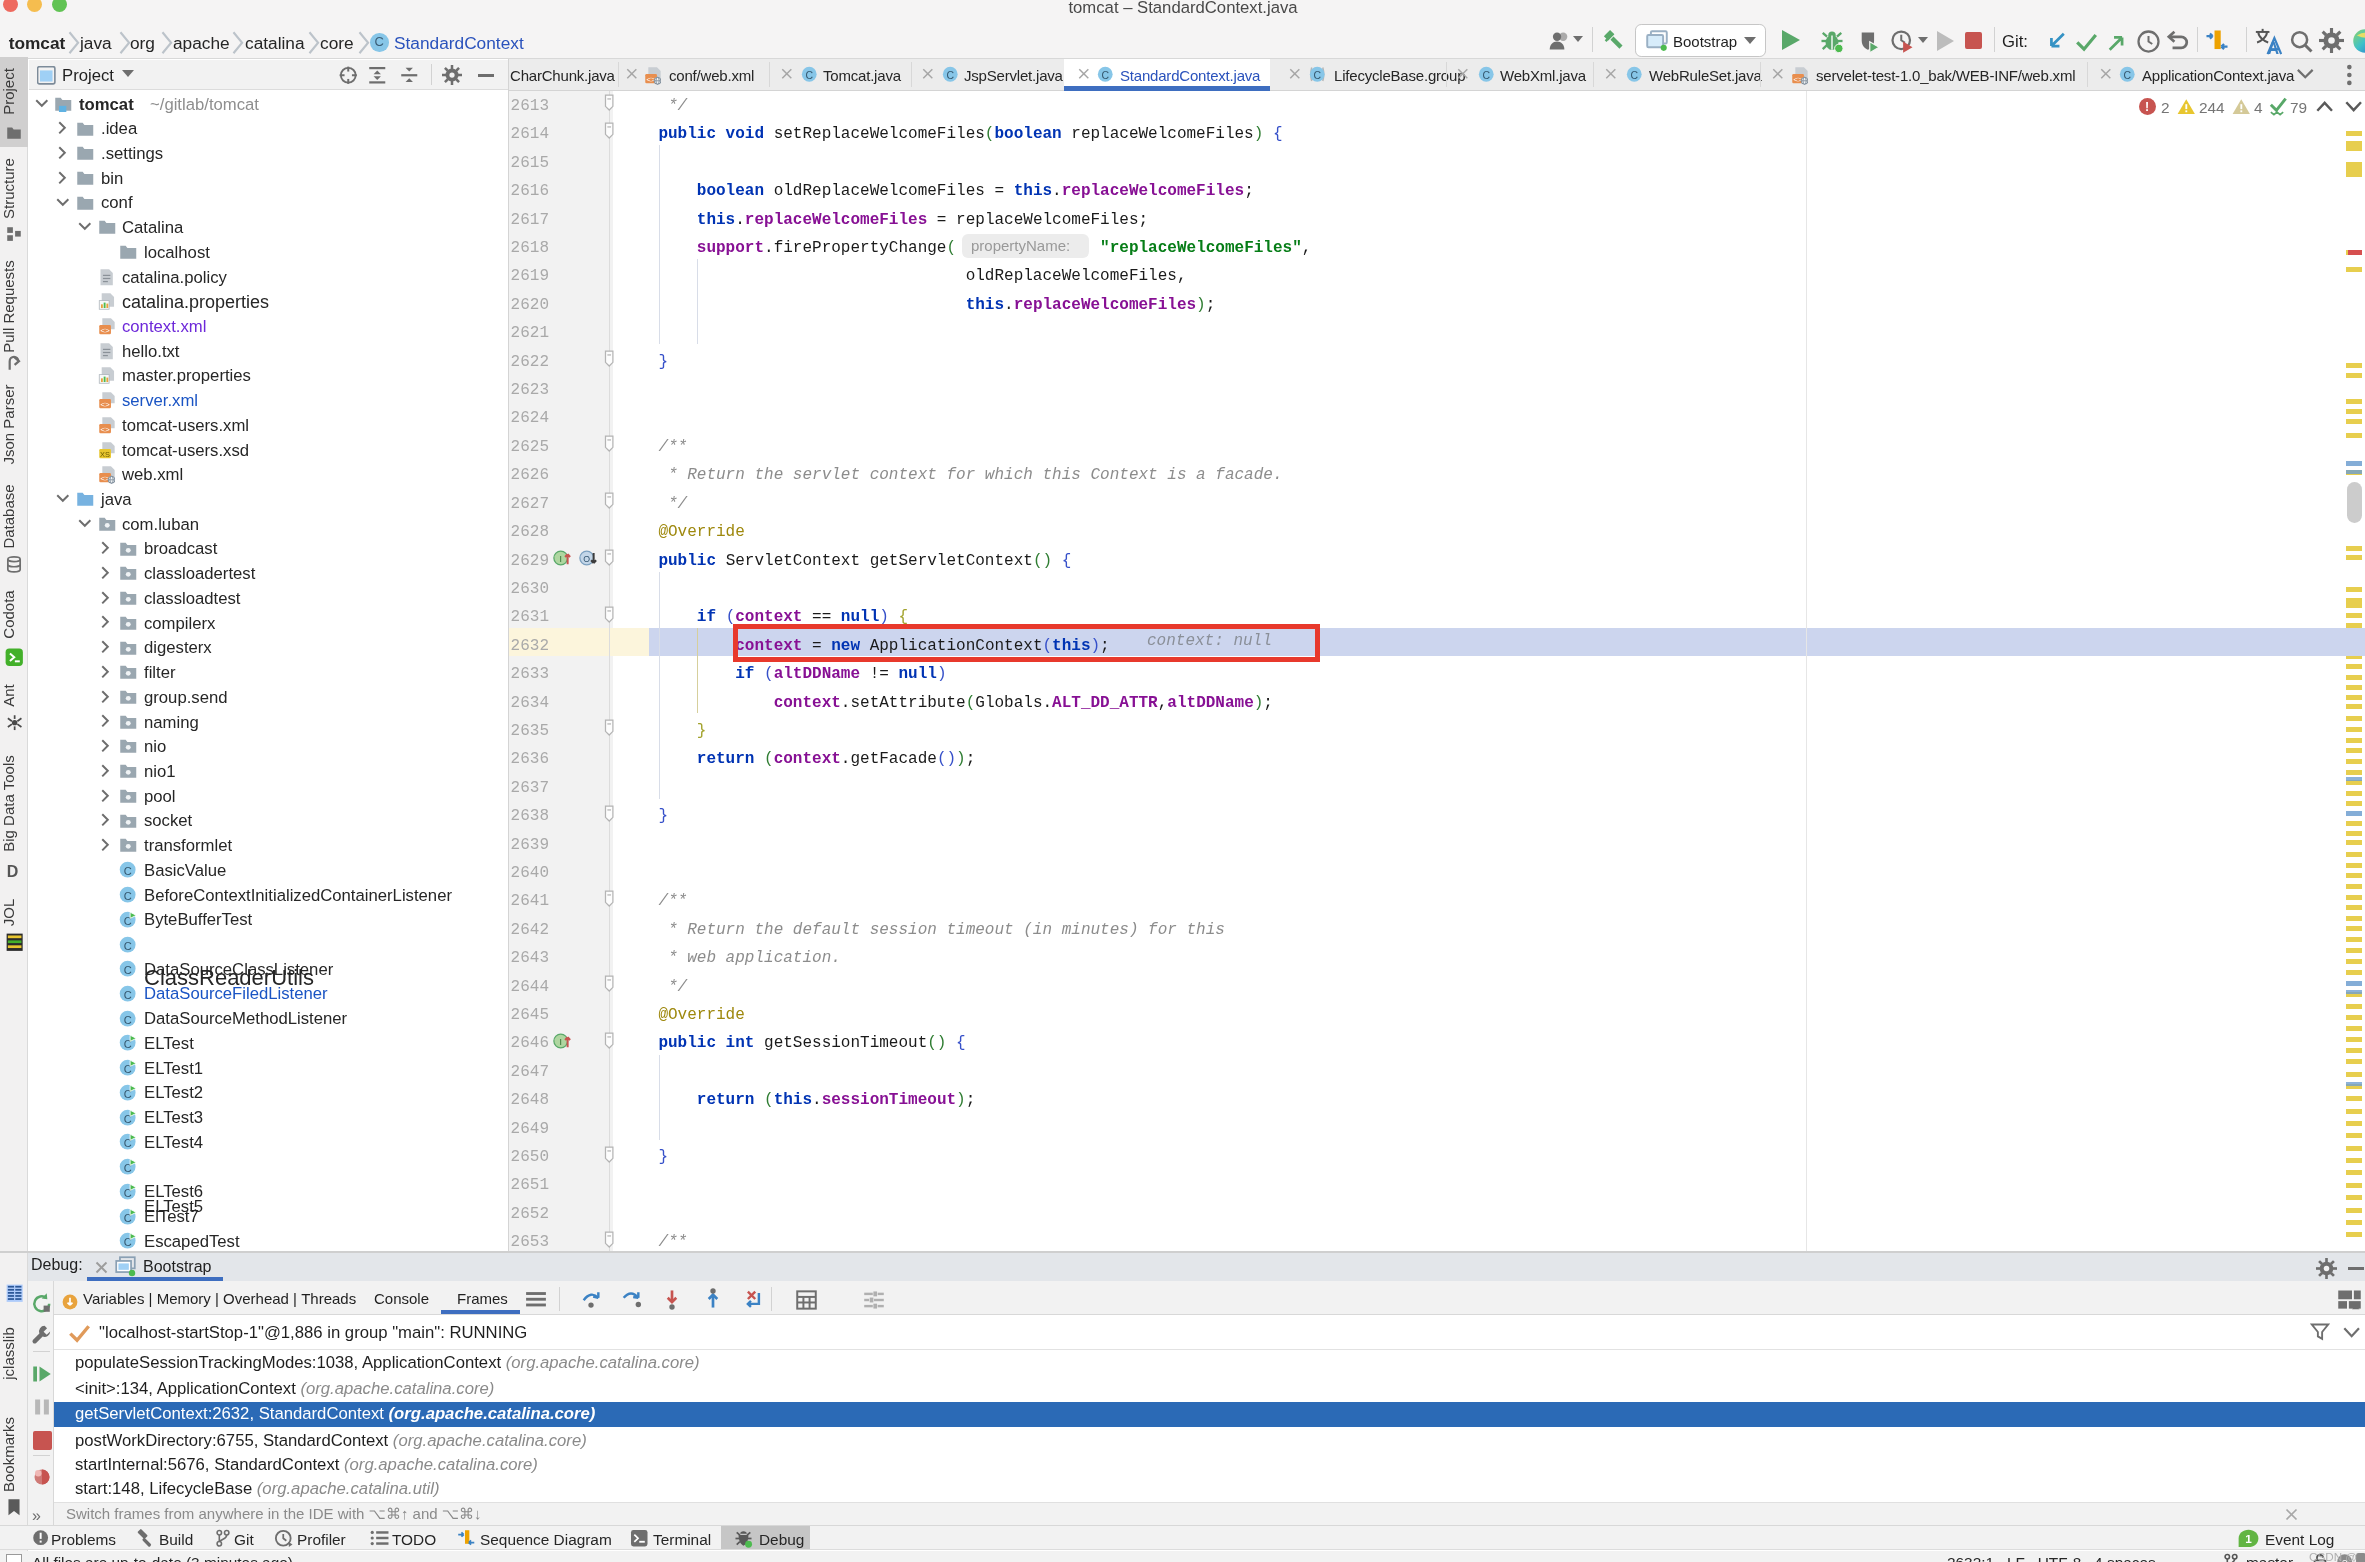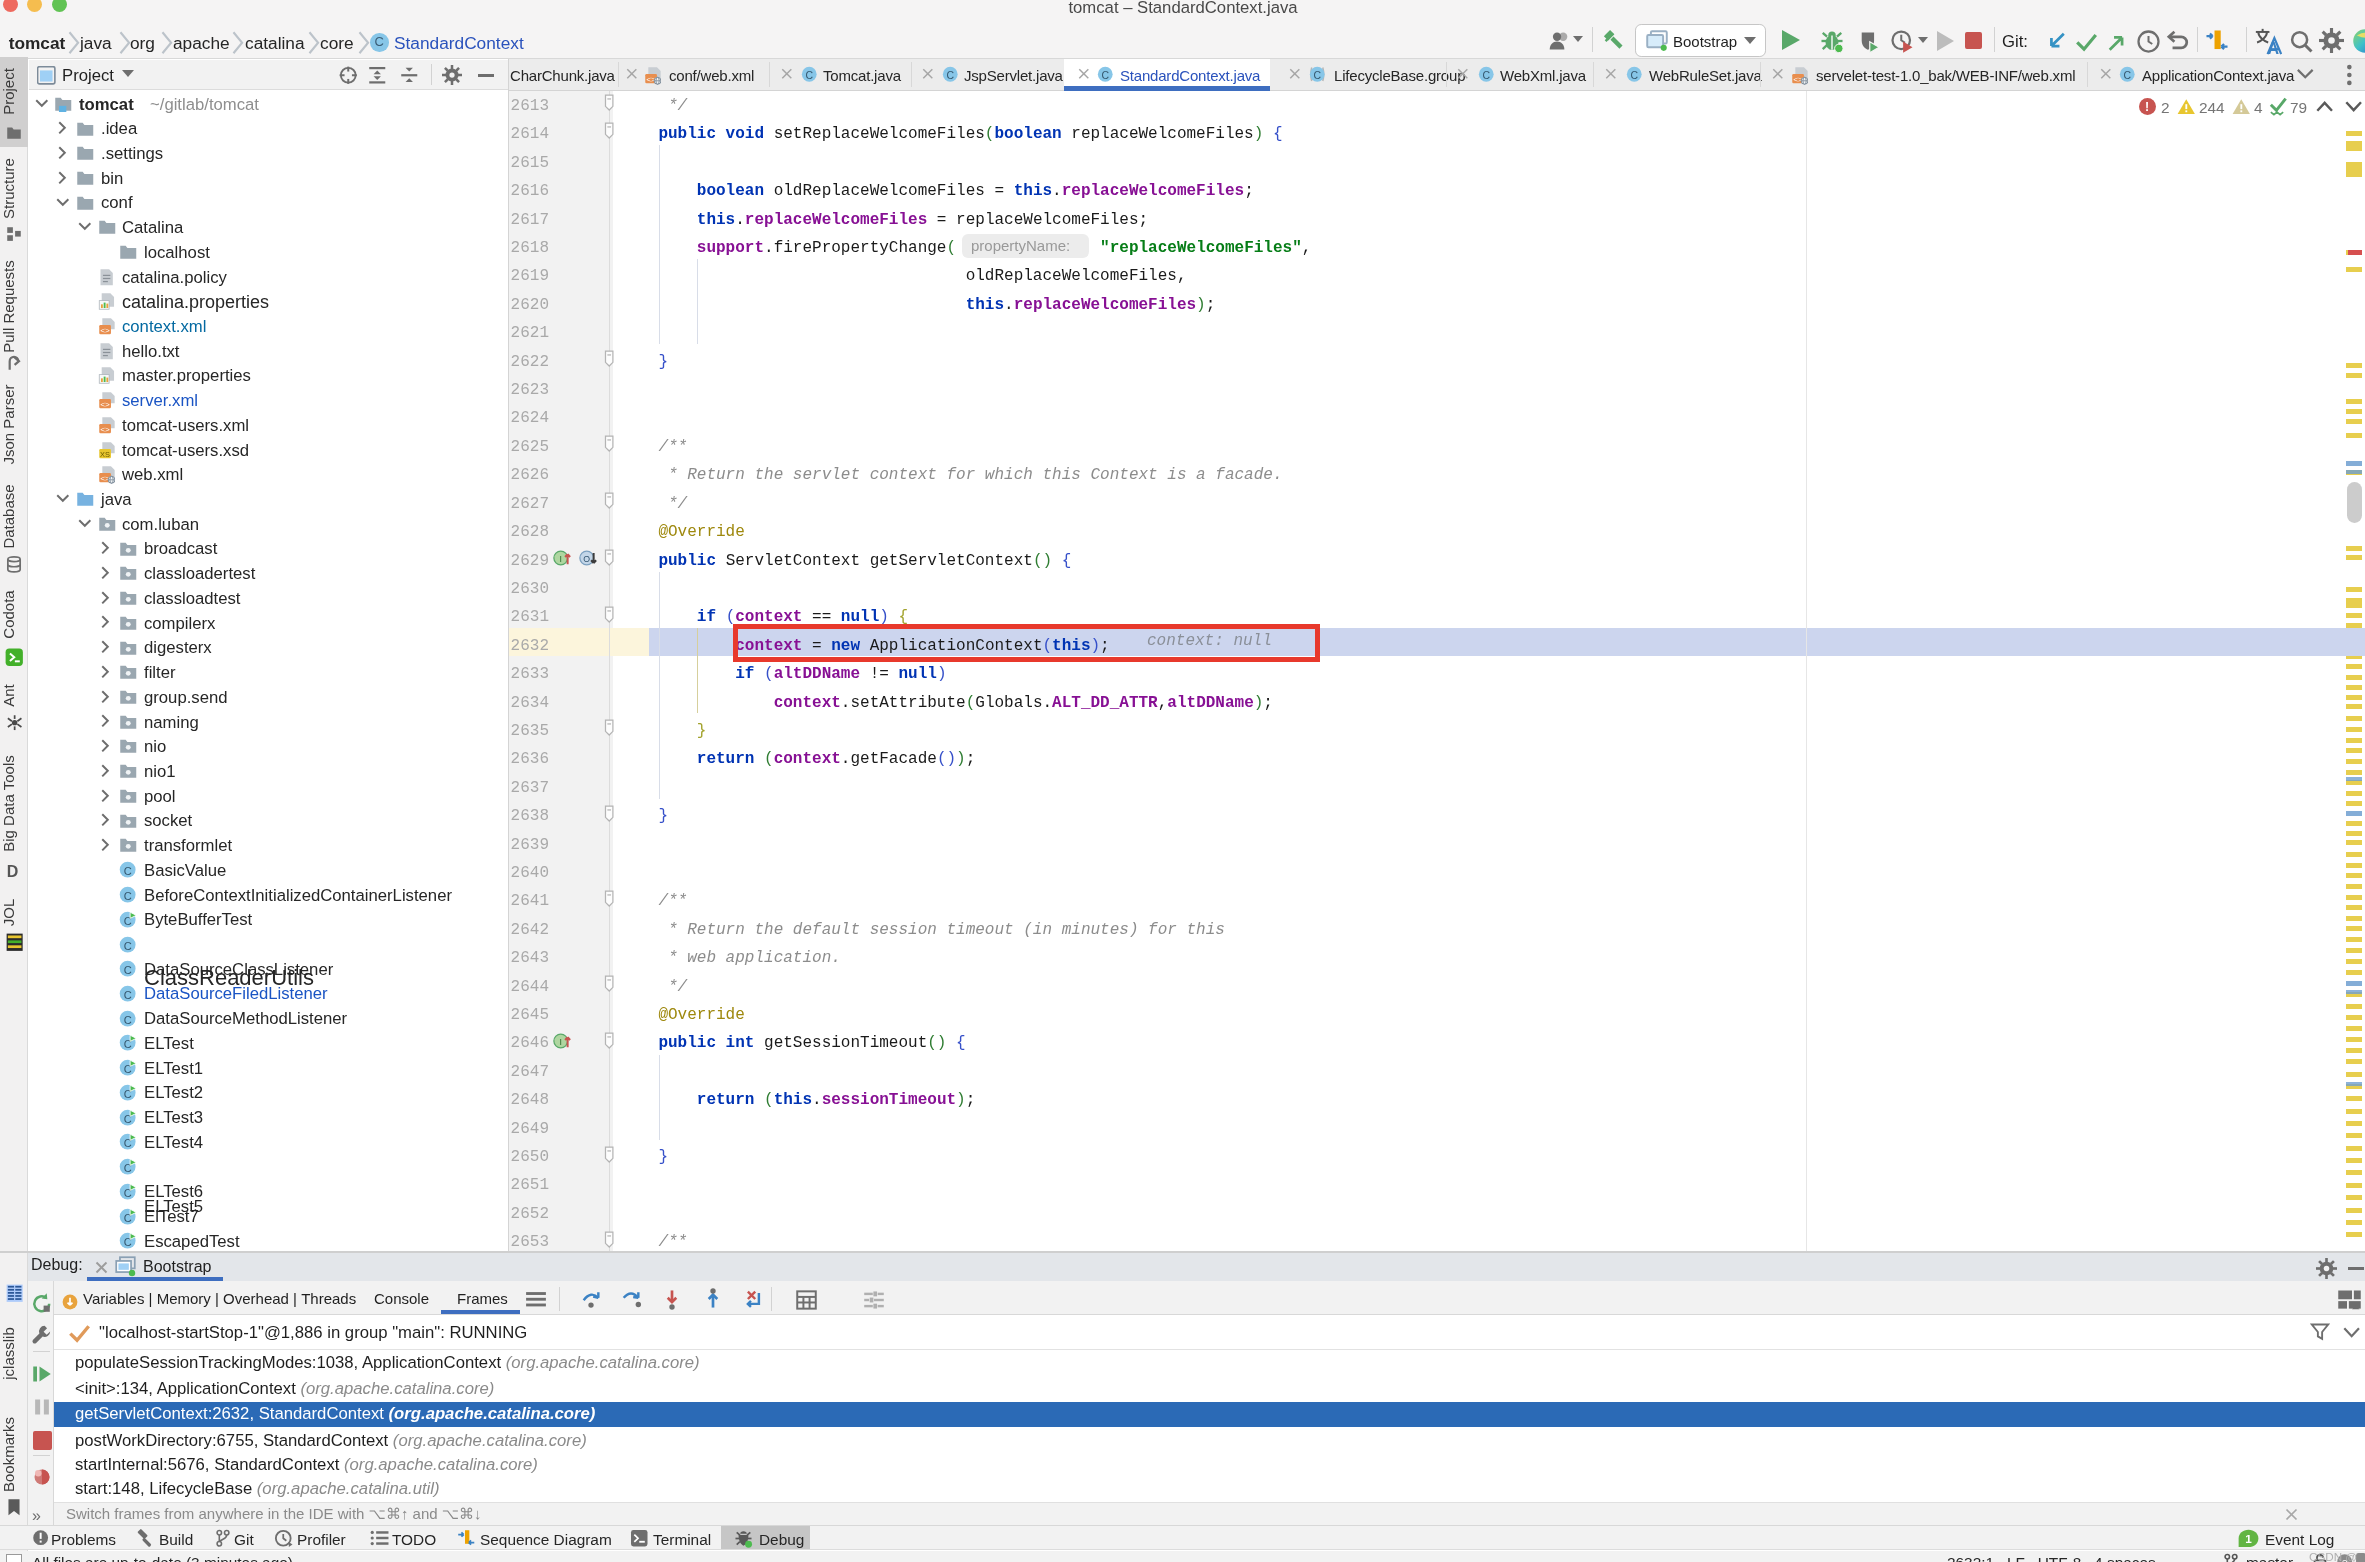--- a/index.html
+++ b/index.html
@@ -331,21 +331,21 @@
     <rect x="2.4" y="10" width="1.5" height="3" fill="#e8a33d"></rect>
     <rect x="4.6" y="8.6" width="1.5" height="4.4" fill="#4dbb4f"></rect>
     <rect x="6.8" y="9.4" width="1.5" height="3.6" fill="#e8a33d"></rect>
   </svg>
 <div class="abs" style="left:122px;top:292px;font-size:18px;color:#262626;font-weight:normal;white-space:nowrap">catalina.properties</div>
 <svg class="abs" style="left:98px;top:317px" width="17.3" height="18.5" viewBox="0 0 14 15">
     <path d="M3.5 1 h7 l3 3 V10 H3.5 Z" fill="#c8cdd2"></path>
     <rect x="1" y="6.5" width="9.5" height="7.5" rx="1" fill="#e88e4e"></rect>
     <text x="5.7" y="12.6" font-size="6.5" text-anchor="middle" fill="#fff" font-family="Liberation Mono">&lt;&gt;</text>
   </svg>
-<div class="abs" style="left:122px;top:317px;font-size:16.7px;color:#0369a1;font-weight:normal;white-space:nowrap">context.xml</div>
+<div class="abs" style="left:122px;top:317px;font-size:16.7px;color:#6d28d9;font-weight:normal;white-space:nowrap">context.xml</div>
 <svg class="abs" style="left:98px;top:342px" width="17.3" height="18.5" viewBox="0 0 14 15">
     <path d="M2 1 h7 l3 3 V14 H2 Z" fill="#c8cdd2"></path>
     <g stroke="#8a9198" stroke-width="1">
       <line x1="4" y1="6" x2="10" y2="6"></line>
       <line x1="4" y1="8.5" x2="10" y2="8.5"></line>
       <line x1="4" y1="11" x2="8" y2="11"></line>
     </g>
   </svg>
 <div class="abs" style="left:122px;top:342px;font-size:16.7px;color:#262626;font-weight:normal;white-space:nowrap">hello.txt</div>
 <svg class="abs" style="left:98px;top:366px" width="17.3" height="18.5" viewBox="0 0 14 15">

